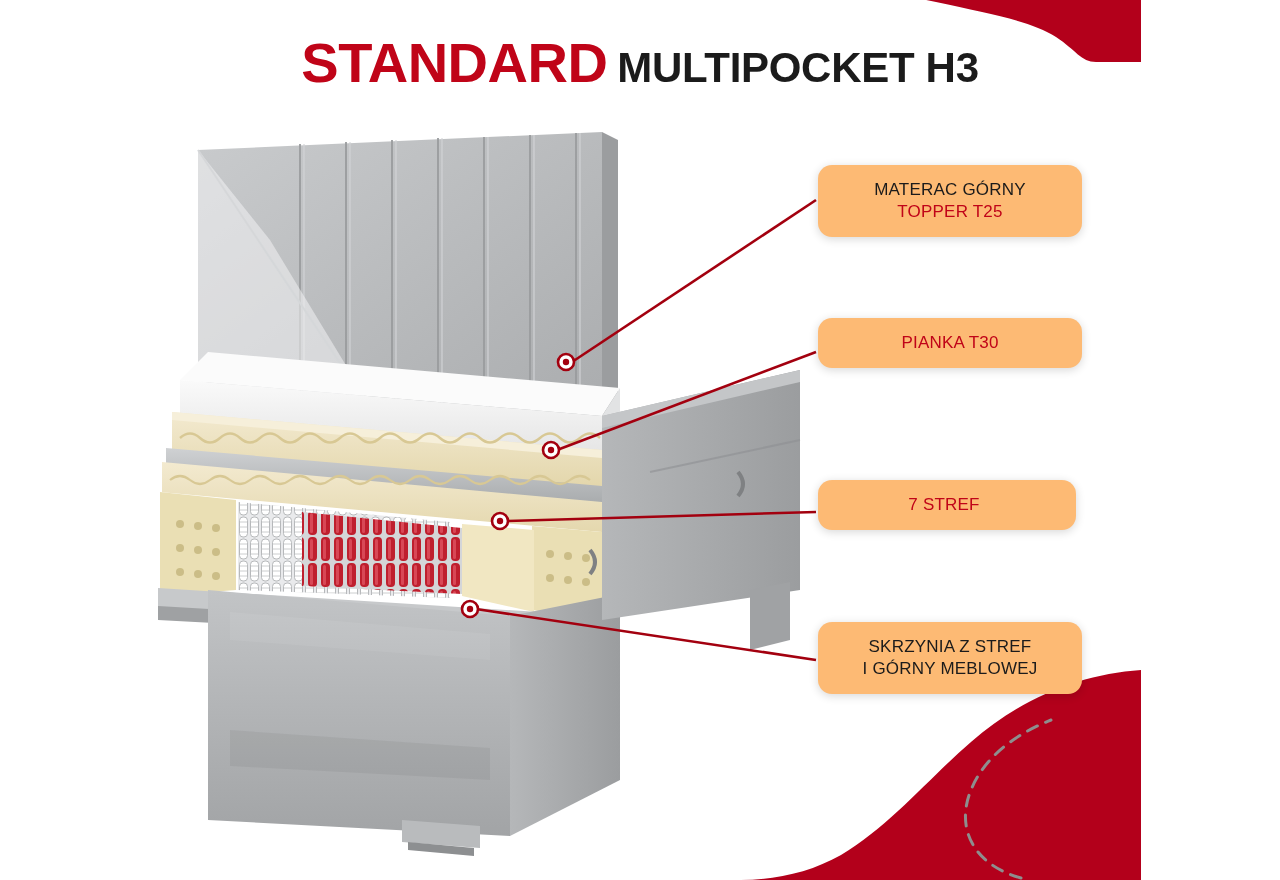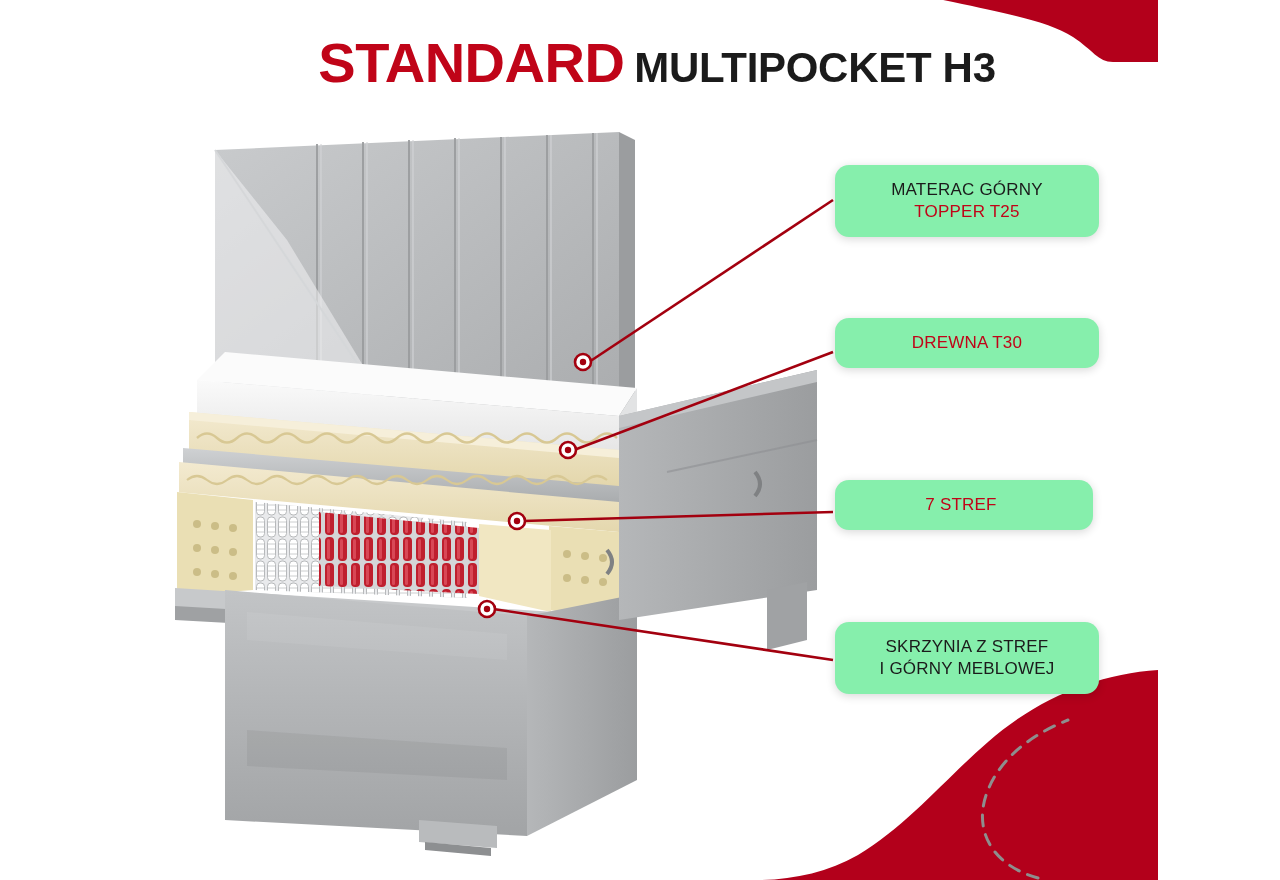--- a/index.html
+++ b/index.html
@@ -10,21 +10,21 @@
     width: 1280px;
     height: 880px;
     background: #ffffff;
     font-family: "Liberation Sans", sans-serif;
     overflow: hidden;
     position: relative;
   }
 
   #stage {
     position: absolute;
-    left: 17px; top: 0;
+    left: 0; top: 0;
     width: 1141px;
     height: 880px;
     overflow: hidden;
   }
 
   
   .swoosh {
     position: absolute;
     pointer-events: none;
   }
@@ -71,21 +71,21 @@
     position: absolute;
     left: 150px;
     top: 120px;
     width: 700px;
     height: 740px;
   }
 
   
   .callout {
     position: absolute;
-    background: #86efac;
+    background: #fdba74;
     border-radius: 14px;
     box-shadow: 0 2px 10px rgba(0,0,0,0.16);
     padding: 14px 18px;
     text-align: center;
     line-height: 1.28;
     font-size: 17px;
     color: #1b1b1b;
     letter-spacing: 0.2px;
   }
   .callout .l1 { display: block; }
@@ -302,21 +302,21 @@
       <circle cx="470" cy="609" r="3.2" fill="#a3000f"></circle>
     </g>
   </svg>
 
   <div class="callout" id="callout-0">
     <span class="l1">MATERAC GÓRNY</span>
     <span class="l2 strong">TOPPER T25</span>
   </div>
 
   <div class="callout" id="callout-1">
-    <span class="l2 strong">DREWNA T30</span>
+    <span class="l2 strong">PIANKA T30</span>
   </div>
 
   <div class="callout" id="callout-2">
     <span class="l1 strong">7 STREF</span>
   </div>
 
   <div class="callout" id="callout-3">
     <span class="l1">SKRZYNIA Z STREF</span>
     <span class="l2">I GÓRNY MEBLOWEJ</span>
   </div>

